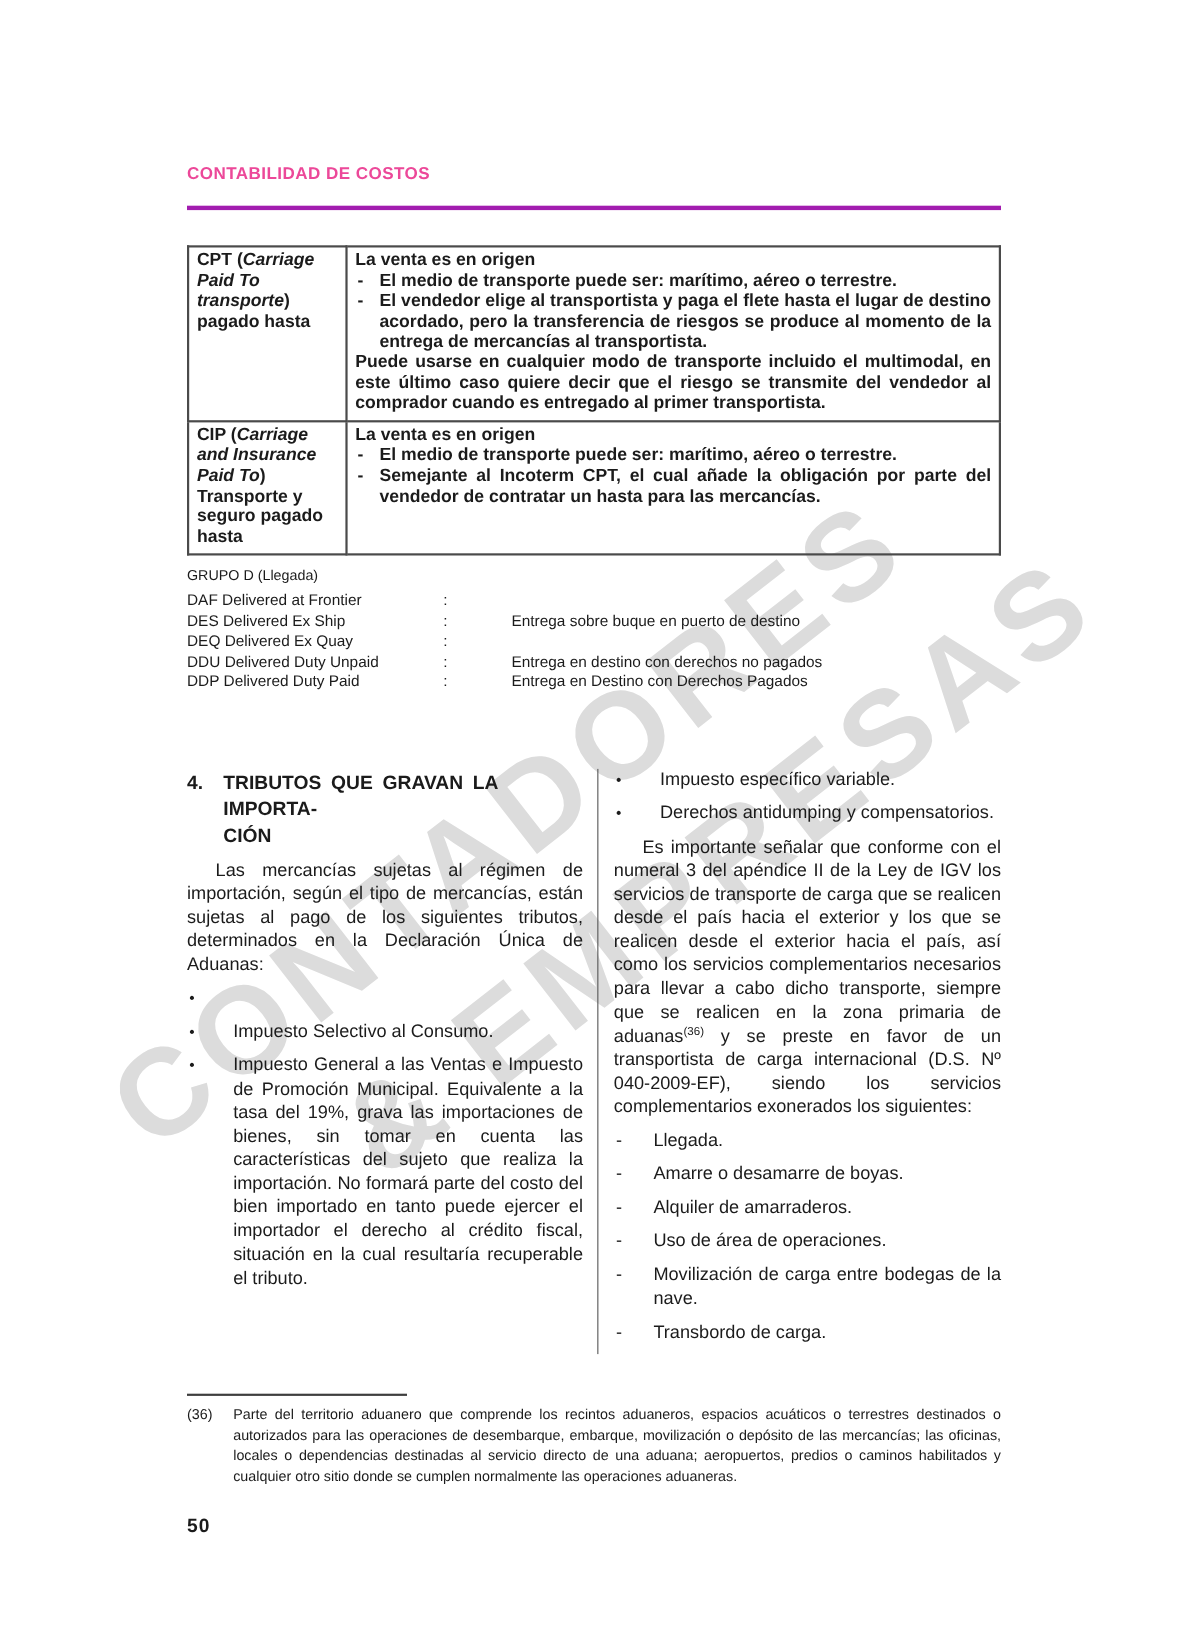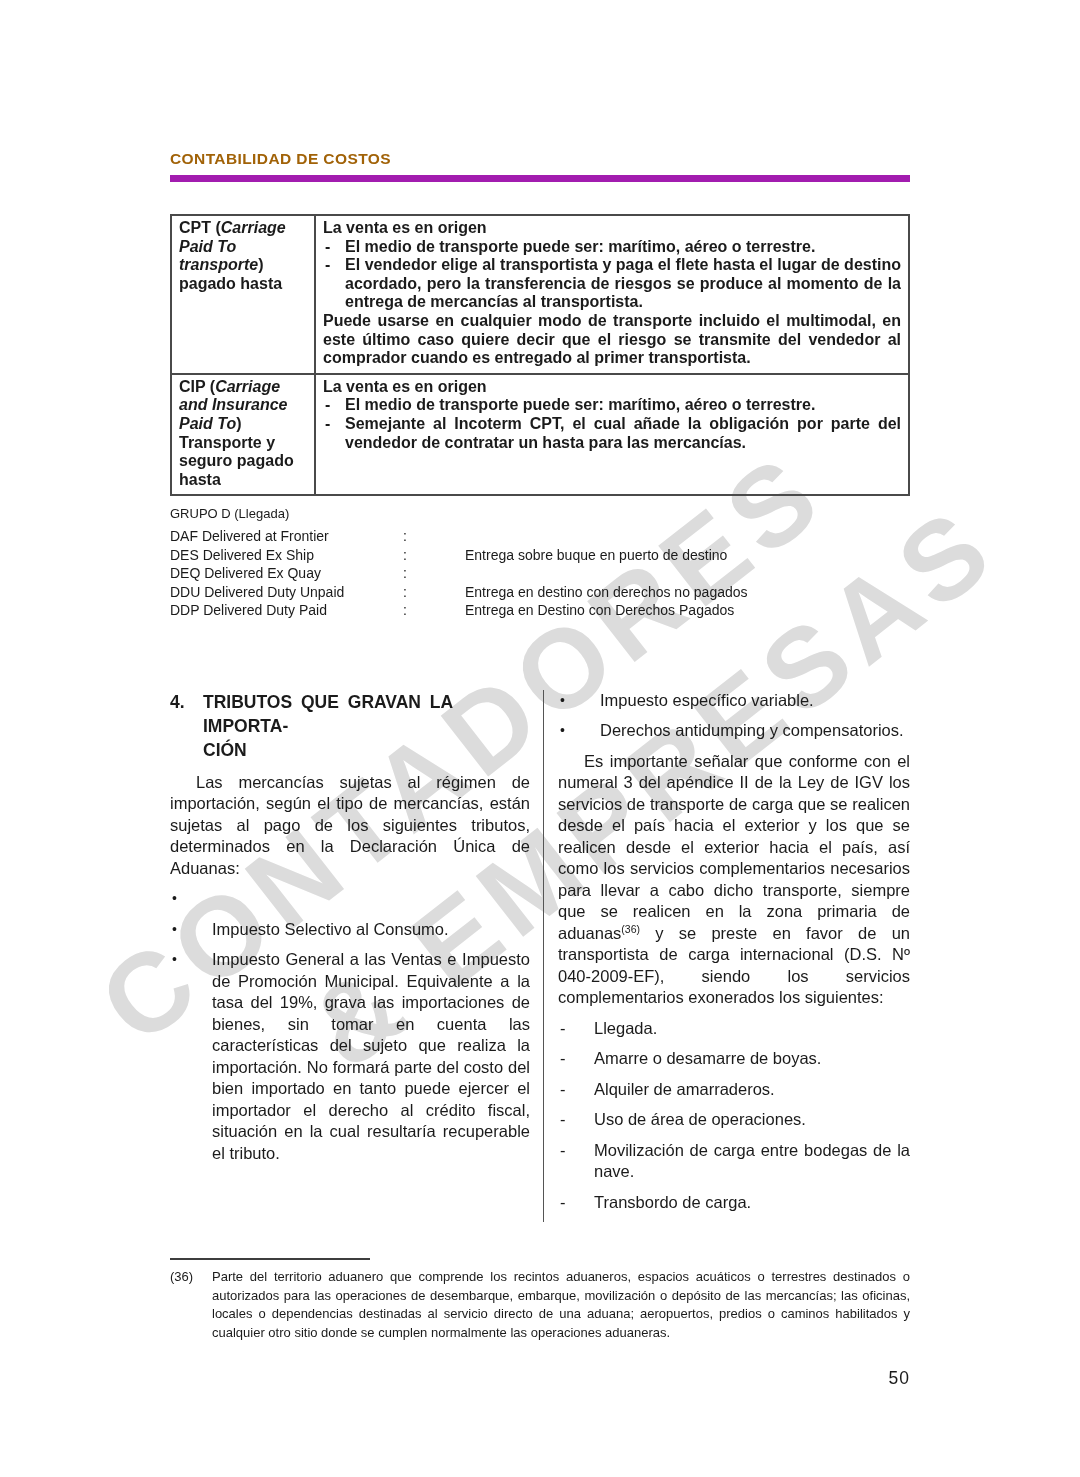--- a/index.html
+++ b/index.html
@@ -18,23 +18,23 @@
     font-weight: bold; font-size: 112px; letter-spacing: 9px;
     line-height: 1.32; color: #dcdcdc; white-space: nowrap;
     user-select: none;
   }
   .watermark .wm-line2 { margin-left: 150px; }
 
   
   .content { position: absolute; left: 170px; top: 0; width: 740px; z-index: 1; }
 
   .header {
-    margin-top: 150px; padding-bottom: 7px;
-    border-bottom: 7px solid #a21caf;
-    font-size: 15.5px; font-weight: bold; letter-spacing: 0.4px; color: #a16207;
+    margin-top: 150px; padding-bottom: 19px;
+    border-bottom: 4px solid #a21caf;
+    font-size: 15.5px; font-weight: bold; letter-spacing: 0.4px; color: #ec4899;
   }
 
   
   .incoterms { margin-top: 32px; width: 100%; border-collapse: collapse; font-size: 16px; line-height: 18.6px; font-weight: bold; }
   .incoterms td { border: 2px solid #4a4a4a; vertical-align: top; padding: 3px 7px 5px 7px; }
   .incoterms .term-cell { width: 128px; }
   .incoterms i { font-style: italic; }
   .desc-item { display: flex; }
   .desc-item .dash { flex: none; width: 20px; padding-left: 2px; }
   .desc-item .itxt { flex: 1; text-align: justify; }
@@ -67,21 +67,21 @@
 
   sup.fnref { font-size: 10.5px; vertical-align: super; line-height: 0; }
 
   
   .footnote-block { margin-top: 36px; font-size: 13px; line-height: 18.4px; }
   .footnote-rule { width: 200px; border-top: 2px solid #3e3e3e; margin-bottom: 8px; }
   .footnote { display: flex; }
   .fn-num { flex: none; width: 42px; }
   .fn-text { flex: 1; text-align: justify; }
 
-  .page-number { margin-top: 26px; text-align: right; font-weight: normal; font-size: 17.5px; letter-spacing: 1px; }
+  .page-number { margin-top: 26px; text-align: left; font-weight: bold; font-size: 17.5px; letter-spacing: 1px; }
 </style>
 </head>
 <body>
 
 <div class="page">
 
   <div class="watermark">
     <div class="wm-line1">CONTADORES</div>
     <div class="wm-line2">&amp; EMPRESAS</div>
   </div>

